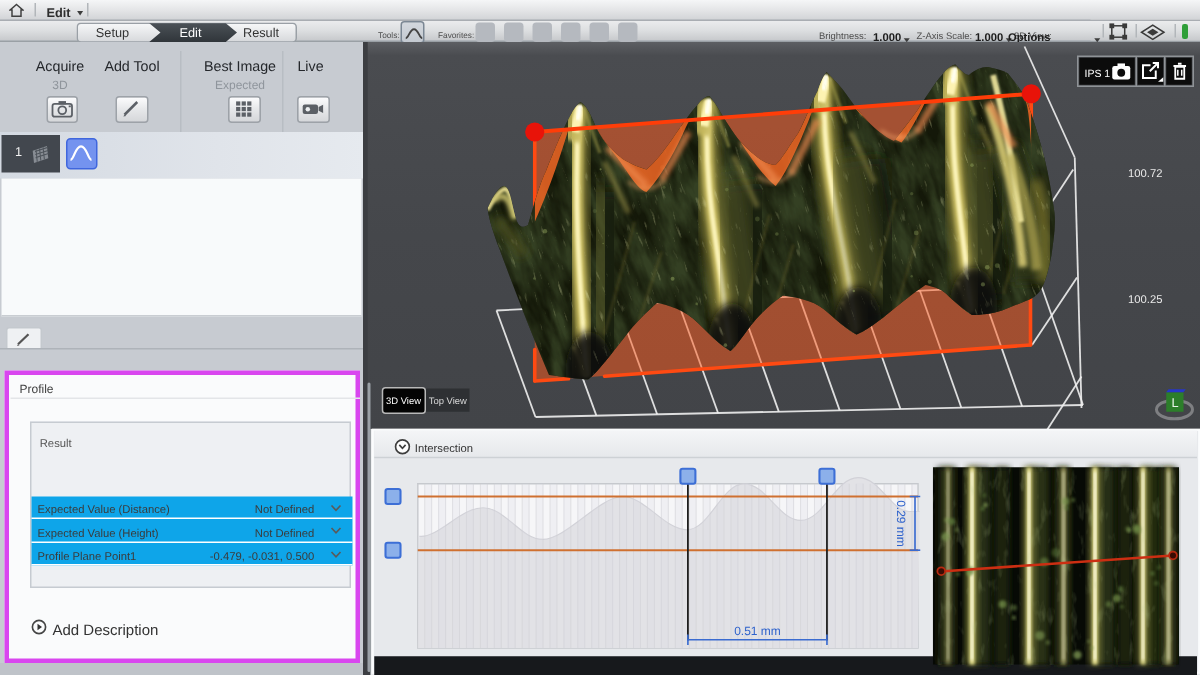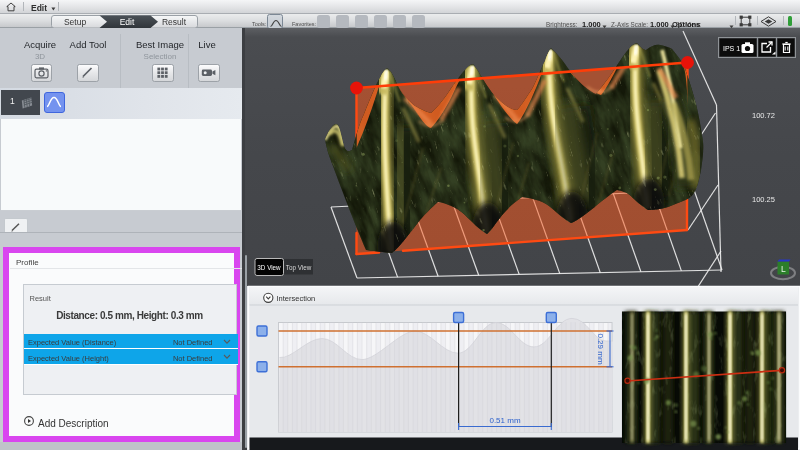--- a/index.html
+++ b/index.html
@@ -16,21 +16,21 @@
 .tlabel { position:absolute; font-size:6.3px; color:#4e4e4e; top:7px; }
 .tval { position:absolute; font-size:7.5px; font-weight:bold; color:#1d1d1d; top:6.5px; }
 
 #leftpanel { left:0; top:28px; width:242px; height:422px; background:#c7cbd1; }
 .hdr { position:absolute; font-size:9.5px; color:#24272b; top:11px; transform:translateX(-50%); white-space:nowrap; }
 .sub { position:absolute; font-size:8px; color:#8f959c; top:24px; transform:translateX(-50%); white-space:nowrap; }
 .btn { position:absolute; top:36px; width:21.5px; height:17.5px; border:1px solid #9da2a8; border-radius:2.5px;
   background:linear-gradient(#fcfcfd,#e8e9eb 45%,#d5d7da); }
 #darkstrip { left:242px; top:28px; width:5px; height:422px; background:#3c3e42; }
 
-#profile { left:3px; top:219px; width:237px; height:195px; background:#fafbfc; border:6px solid #d946ef; }
+#profile { left:3px; top:219px; width:237px; height:195px; background:#fafbfc; border:3px solid #d946ef; }
 .prow { position:absolute; left:0; width:214px; height:15.5px; background:#0ea5e9; border-bottom:1px solid #fff; }
 .prow .l { position:absolute; left:4.5px; top:4.5px; font-size:7.5px; color:#3b3b3b; }
 .prow .r { position:absolute; right:25px; top:4.5px; font-size:7.5px; color:#3b3b3b; }
 </style>
 </head>
 <body>
 <div id="app">
 
   <div id="menubar" class="abs">
     <svg class="abs" style="left:6px;top:2px" width="10" height="10" viewBox="0 0 10 10">
@@ -108,21 +108,21 @@
   </div>
 
   <div id="leftpanel" class="abs">
     <div class="abs" style="left:120px;top:6px;width:1px;height:76px;background:#b8bdc3"></div>
     <div class="abs" style="left:188px;top:6px;width:1px;height:76px;background:#b8bdc3"></div>
     <div class="hdr" style="left:40px">Acquire</div>
     <div class="hdr" style="left:88px">Add Tool</div>
     <div class="hdr" style="left:160px">Best Image</div>
     <div class="hdr" style="left:207px">Live</div>
     <div class="sub" style="left:40px">3D</div>
-    <div class="sub" style="left:160px">Selection</div>
+    <div class="sub" style="left:160px">Expected</div>
     <div class="btn" style="left:30.5px">
       <svg width="19" height="15" viewBox="0 0 19 15" style="margin:0 0 0 0.5px">
         <rect x="3" y="4.2" width="13" height="8.6" rx="1.5" fill="none" stroke="#5c6066" stroke-width="1.2"></rect>
         <rect x="7" y="2.4" width="5" height="2.2" fill="#5c6066"></rect>
         <circle cx="9.5" cy="8.5" r="2.6" fill="none" stroke="#5c6066" stroke-width="1.2"></circle>
         <rect x="13.8" y="5.3" width="1.4" height="1.2" fill="#5c6066"></rect>
       </svg>
     </div>
     <div class="btn" style="left:77px">
       <svg width="19" height="15" viewBox="0 0 19 15">
@@ -177,31 +177,37 @@
           <path d="M6.2 9.5 L7 8.5 L8 9.3 Z" fill="#555"></path>
         </svg>
     </div>
     <div class="abs" style="left:0;top:203.5px;width:242px;height:1px;background:#aeb3b9"></div>
 
     <div id="profile" class="abs">
       <div class="abs" style="left:7px;top:4.5px;font-size:8px;color:#3e3e3e">Profile</div>
       <div class="abs" style="left:1px;top:14.5px;width:233px;height:1px;background:#e3e5e8"></div>
       <div class="abs" style="left:13.5px;top:31px;width:214px;height:111px;border:1px solid #c6cbd1;background:#eef0f3">
         <div class="abs" style="left:6px;top:8.5px;font-size:7.5px;color:#555">Result</div>
-        <div class="abs" style="left:0;top:24.5px;width:100%;text-align:center;font-size:10px;font-weight:600;letter-spacing:-0.4px;color:#3a3a3a">Distance: 0.5 mm, Height: 0.3 mm</div>
         <div class="prow" style="top:48.5px">
             <span class="l">Expected Value (Distance)</span>
             <span class="r">Not Defined</span>
           <svg class="abs" style="right:7px;top:5px" width="8" height="6">
               <path d="M1 1 L4 4.2 L7 1" fill="none" stroke="#5a5a5a" stroke-width="1.1"></path>
             </svg>
           </div>
         <div class="prow" style="top:64px">
             <span class="l">Expected Value (Height)</span>
             <span class="r">Not Defined</span>
+          <svg class="abs" style="right:7px;top:5px" width="8" height="6">
+              <path d="M1 1 L4 4.2 L7 1" fill="none" stroke="#5a5a5a" stroke-width="1.1"></path>
+            </svg>
+          </div>
+        <div class="prow" style="top:79.5px">
+            <span class="l">Profile Plane Point1</span>
+            <span class="r">-0.479, -0.031, 0.500</span>
           <svg class="abs" style="right:7px;top:5px" width="8" height="6">
               <path d="M1 1 L4 4.2 L7 1" fill="none" stroke="#5a5a5a" stroke-width="1.1"></path>
             </svg>
           </div>
       </div>
       <svg class="abs" style="left:14px;top:161.5px" width="12" height="12" viewBox="0 0 12 12">
         <circle cx="6" cy="6" r="4.4" fill="none" stroke="#444" stroke-width="1.1"></circle>
         <path d="M5 3.9 L8 6 L5 8.1 Z" fill="#333"></path>
       </svg>
       <div class="abs" style="left:29px;top:164.5px;font-size:10px;color:#333">Add Description</div>

